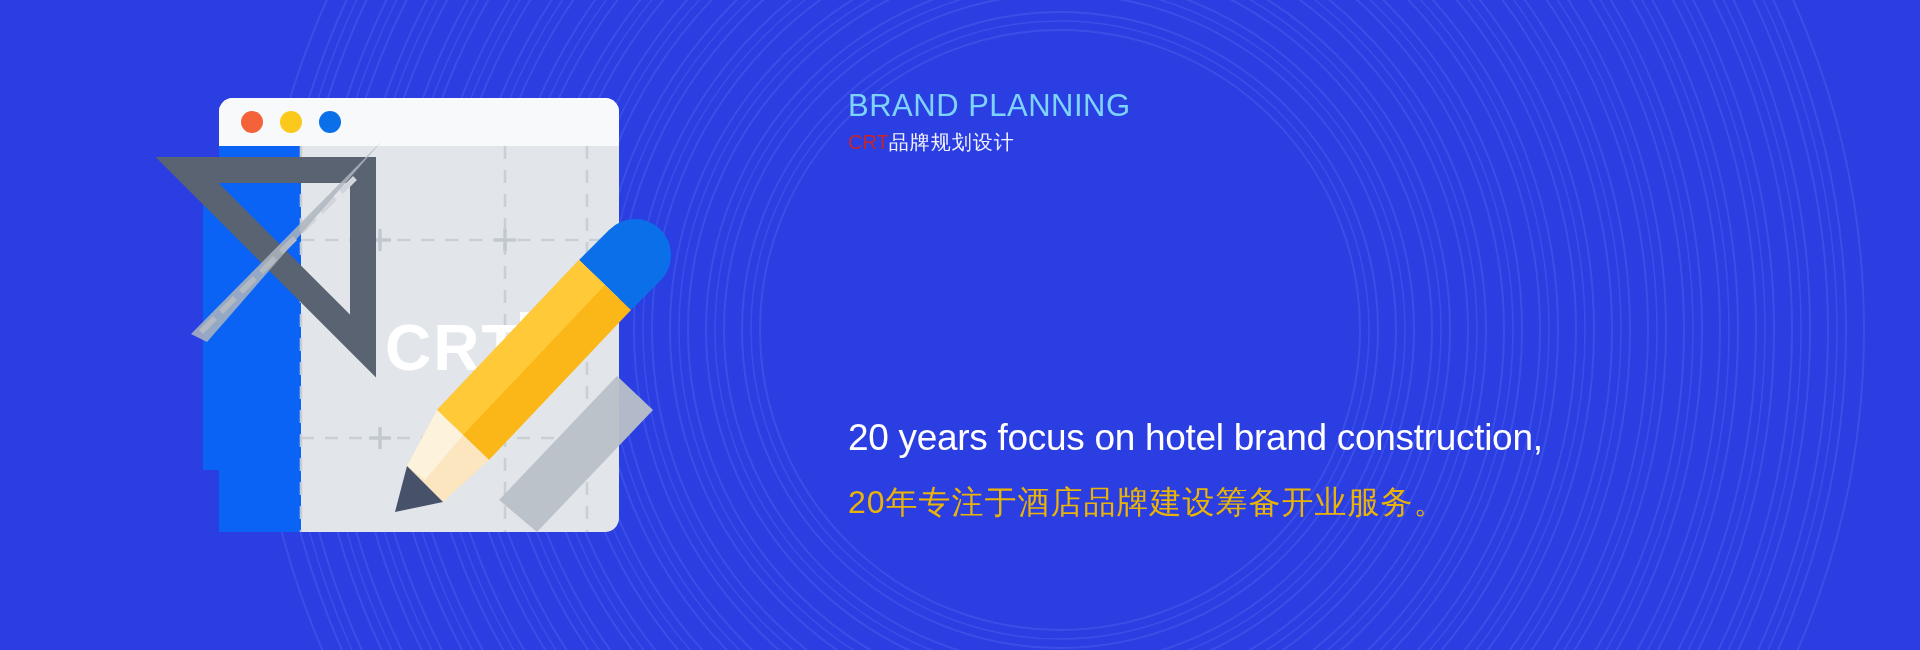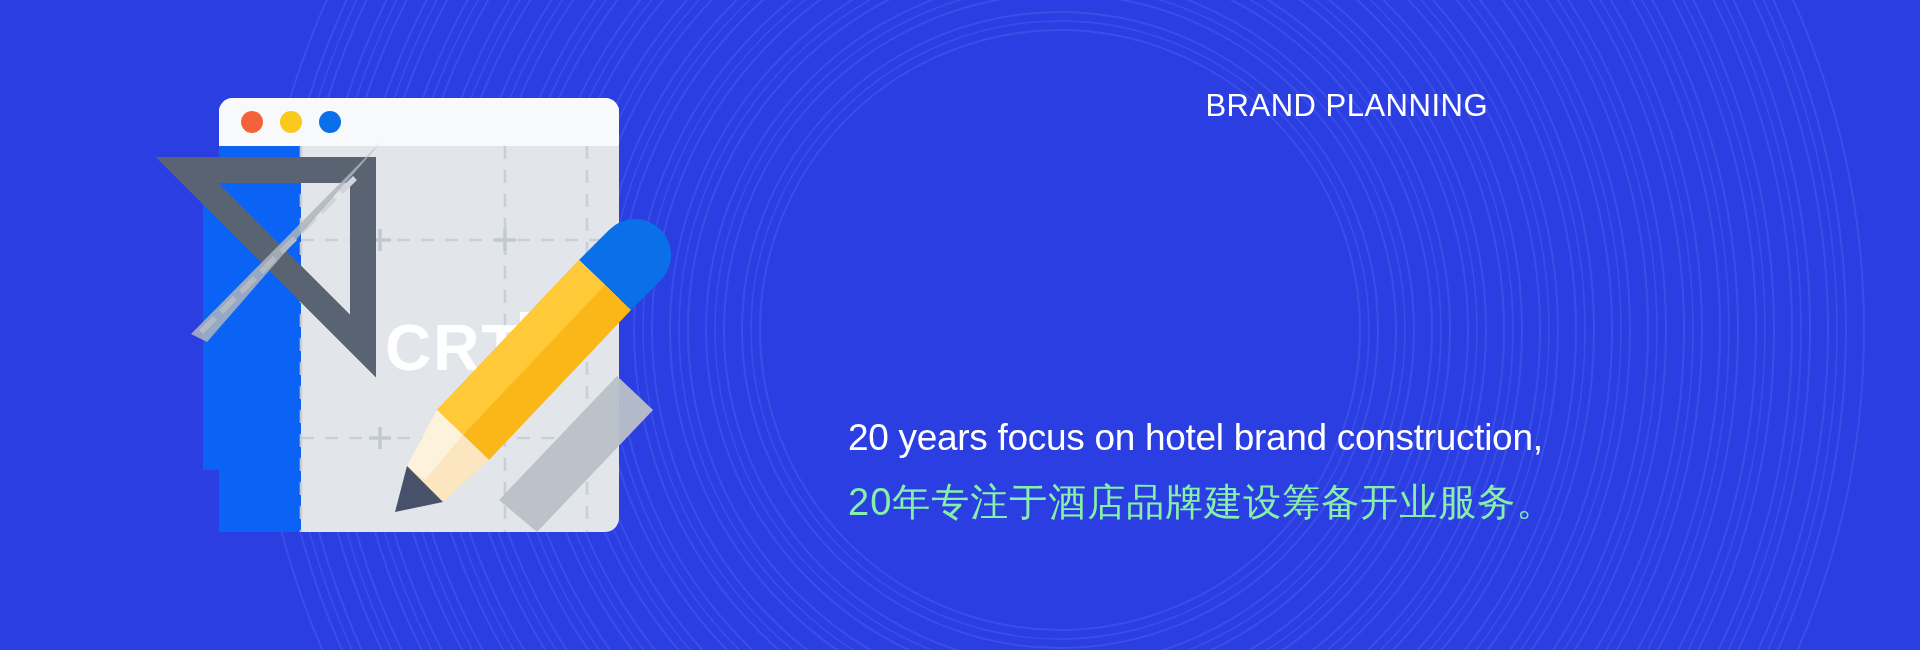--- a/index.html
+++ b/index.html
@@ -46,27 +46,26 @@
     height: 650px;
   }
 
   .eyebrow {
     position: absolute;
     top: 88px;
     left: 0;
     width: 640px;
   }
   .eyebrow-line {
-    color: #ffffff;
+    color: #7dd3fc;
     font-size: 31px;
     line-height: 35px;
     letter-spacing: 0.5px;
     font-weight: 400;
     white-space: pre;
-    text-align: right;
   }
   .eyebrow-cn {
     margin-top: 7px;
     font-size: 20px;
     line-height: 24px;
     color: #f2f3ff;
     letter-spacing: 1px;
   }
   .eyebrow-cn .crt-red {
     color: #c4262e;
@@ -81,22 +80,22 @@
   }
   .tagline-en {
     color: #ffffff;
     font-size: 37px;
     line-height: 46px;
     font-weight: 400;
     letter-spacing: -0.3px;
   }
   .tagline-cn {
     margin-top: 18px;
-    color: #86efac;
-    font-size: 38px;
+    color: #eab308;
+    font-size: 32px;
     line-height: 46px;
     font-weight: 400;
     letter-spacing: 1px;
   }
 
   
   .crt-logo-text {
     font-family: "Liberation Sans", "DejaVu Sans", sans-serif;
     font-weight: 700;
     letter-spacing: 2px;
@@ -244,20 +243,23 @@
         <path d="M222 386 L258 422 L210 432 Z" fill="#48516a"></path>
       </g>
 
     </svg>
   </div>
 
   <div class="text-col">
 
     <div class="eyebrow">
       <div class="eyebrow-line">BRAND PLANNING</div>
+      <div class="eyebrow-cn">
+        <span class="crt-red">CRT</span><span>品牌规划设计</span>
+      </div>
     </div>
 
     <div class="tagline">
       <div class="tagline-en">20 years focus on hotel brand construction,</div>
       <div class="tagline-cn">20年专注于酒店品牌建设筹备开业服务。</div>
     </div>
 
   </div>
 
 </div>

